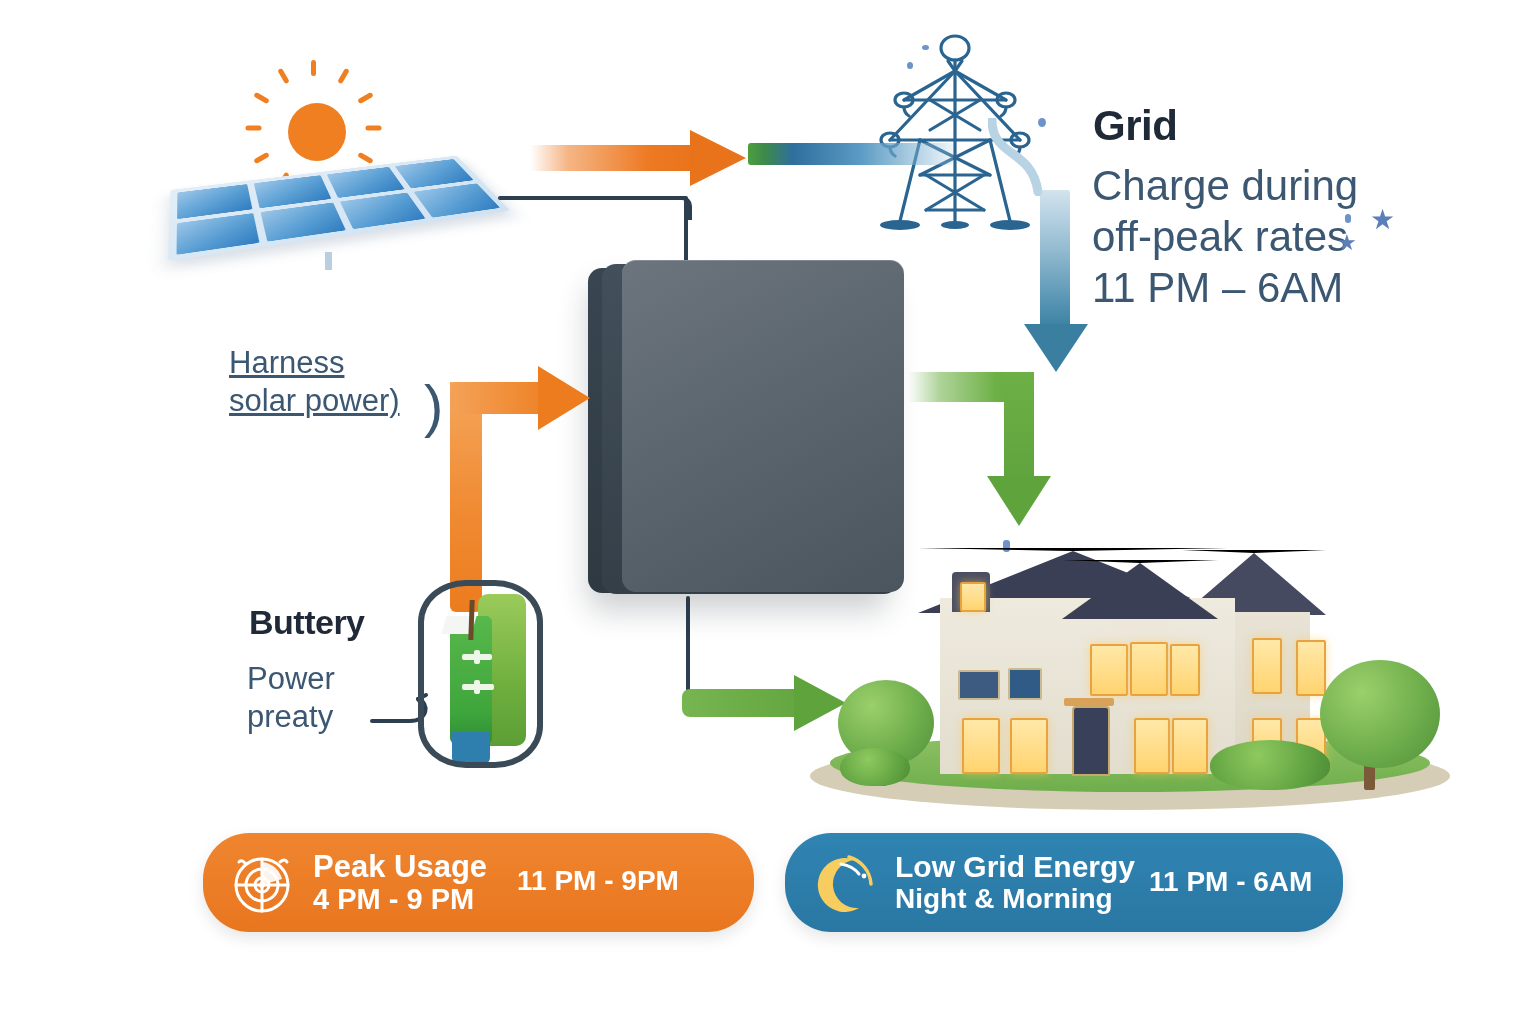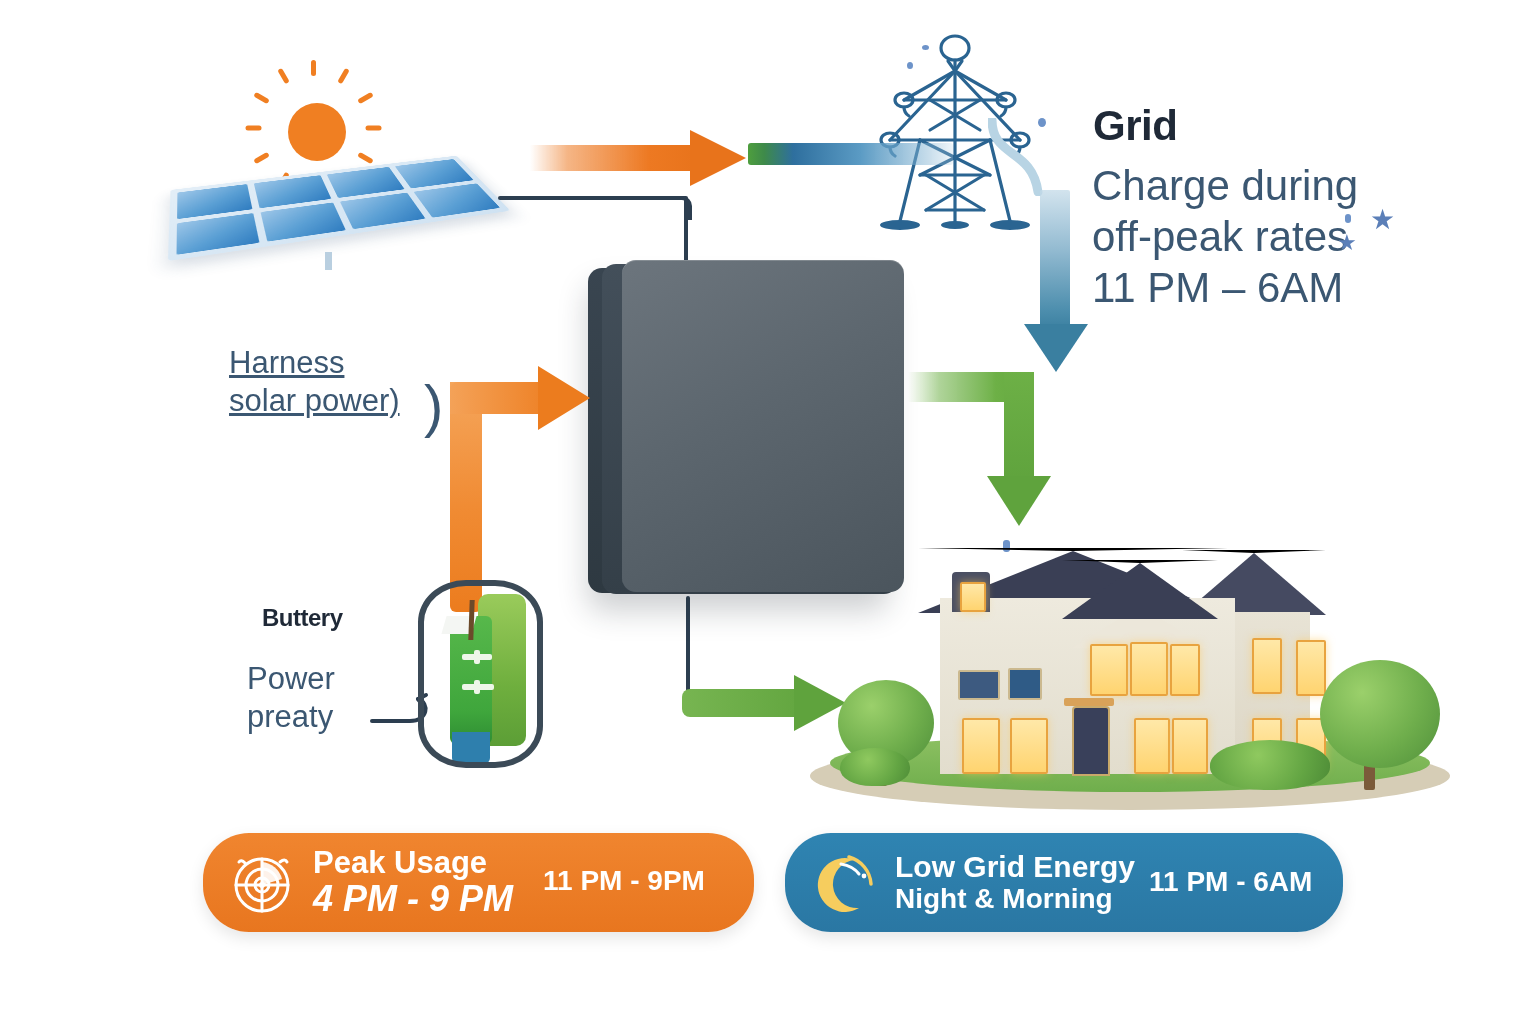--- a/index.html
+++ b/index.html
@@ -32,21 +32,21 @@
     color: #3b5772;
     line-height: 1.22;
     font-weight: 400;
   }
 
   
   #solar-title { left: 232px; top: 286px; font-size: 38px; }
   #solar-sub   { left: 229px; top: 344px; font-size: 31px; width: 260px; text-decoration: underline; }
 
   
-  #battery-title { left: 249px; top: 605px; font-size: 24px; margin-left: 13px; }
+  #battery-title { left: 249px; top: 605px; font-size: 34px; }
   #battery-sub   { left: 247px; top: 660px; font-size: 31px; width: 230px; }
 
   
   #grid-title { left: 1093px; top: 104px; font-size: 42px; }
   #grid-sub   { left: 1092px; top: 160px; font-size: 42px; width: 300px; }
 
   
   #sun-wrap { left: 243px; top: 58px; width: 140px; height: 140px; }
   #sun-core {
     left: 45px; top: 45px; width: 58px; height: 58px;
@@ -391,21 +391,21 @@
     color: #ffffff; font-weight: bold; font-size: 28px; line-height: 1.12;
     white-space: nowrap;
   }
   .pill-right {
     color: #ffffff; font-weight: bold; font-size: 28px;
     margin-left: 22px; white-space: nowrap;
   }
   #pill-peak .pill-right { margin-left: 30px; margin-bottom: 4px; }
   #pill-lowcost .pill-right { margin-left: 14px; margin-bottom: 2px; }
   #pill-peak .pill-texts .pill-main { font-size: 31px; }
-  #pill-peak .pill-texts .pill-secondary { font-size: 36px; font-style: italic; }
+  #pill-peak .pill-texts .pill-secondary { font-size: 29px; }
 </style>
 </head>
 <body>
 
 <div id="canvas">
 
   <div id="sun-wrap" class="abs">
     <div class="abs sun-ray" style="transform:rotate(0deg)"></div>
     <div class="abs sun-ray" style="transform:rotate(30deg)"></div>
     <div class="abs sun-ray" style="transform:rotate(60deg)"></div>

